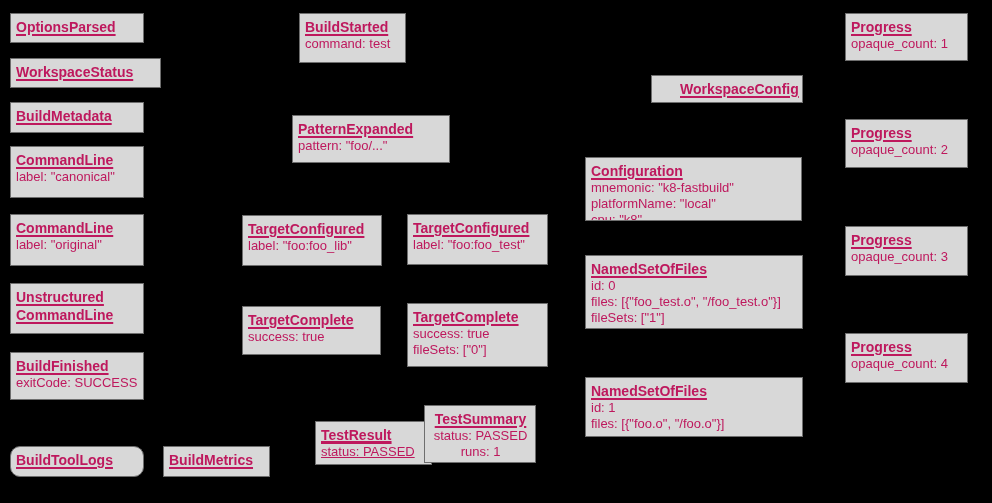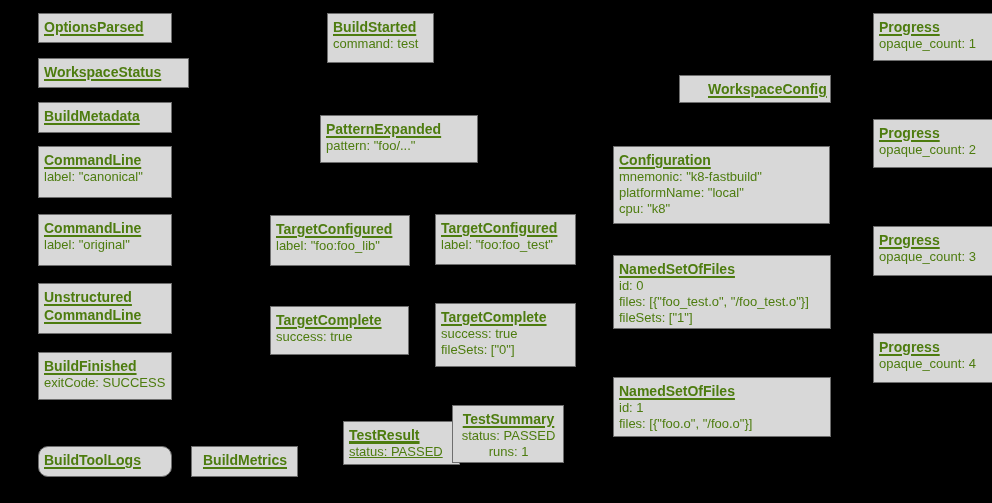--- a/index.html
+++ b/index.html
@@ -13,24 +13,23 @@
     height: 503px;
     background: #000000;
     overflow: hidden;
     font-family: "Liberation Sans", sans-serif;
   }
   .node {
     position: absolute;
     box-sizing: border-box;
     background: #d8d8d8;
     border: 1px solid #6e6e6e;
-    color: #4d7c0f;
+    color: #be185d;
     padding: 4px 4px 3px 5px;
     overflow: hidden;
-    margin-left: 28px;
   }
   .node-title {
     font-size: 14px;
     font-weight: bold;
     line-height: 18px;
   }
   .node-title .tl {
     display: block;
     white-space: nowrap;
     text-decoration: underline;
@@ -44,31 +43,31 @@
   }
   
   .n0  { left: 10px;  top: 13px;  width: 134px; height: 30px; }
   .n1  { left: 10px;  top: 58px;  width: 151px; height: 30px; }
   .n2  { left: 10px;  top: 102px; width: 134px; height: 31px; }
   .n3  { left: 10px;  top: 146px; width: 134px; height: 52px; }
   .n4  { left: 10px;  top: 214px; width: 134px; height: 52px; }
   .n5  { left: 10px;  top: 283px; width: 134px; height: 51px; }
   .n6  { left: 10px;  top: 352px; width: 134px; height: 48px; }
   .n7  { left: 10px;  top: 446px; width: 134px; height: 31px; border-radius: 10px; }
-  .n8  { left: 163px; top: 446px; width: 107px; height: 31px; text-align: center; }
+  .n8  { left: 163px; top: 446px; width: 107px; height: 31px; }
   .n9  { left: 299px; top: 13px;  width: 107px; height: 50px; }
   .n10 { left: 292px; top: 115px; width: 158px; height: 48px; }
   .n11 { left: 242px; top: 215px; width: 140px; height: 51px; }
   .n12 { left: 407px; top: 214px; width: 141px; height: 51px; }
   .n13 { left: 242px; top: 306px; width: 139px; height: 49px; }
   .n14 { left: 407px; top: 303px; width: 141px; height: 64px; }
   .n15 { left: 315px; top: 421px; width: 117px; height: 44px; text-decoration: underline; }
   .n16 { left: 424px; top: 405px; width: 112px; height: 58px; text-align: center; }
   .n17 { left: 651px; top: 75px;  width: 152px; height: 28px; padding-left: 28px; }
-  .n18 { left: 585px; top: 146px; width: 217px; height: 78px; }
+  .n18 { left: 585px; top: 157px; width: 217px; height: 64px; }
   .n19 { left: 585px; top: 255px; width: 218px; height: 74px; }
   .n20 { left: 585px; top: 377px; width: 218px; height: 60px; }
   .n21 { left: 845px; top: 13px;  width: 123px; height: 48px; }
   .n22 { left: 845px; top: 119px; width: 123px; height: 49px; }
   .n23 { left: 845px; top: 226px; width: 123px; height: 50px; }
   .n24 { left: 845px; top: 333px; width: 123px; height: 50px; }
 </style>
 </head>
 <body>
 

